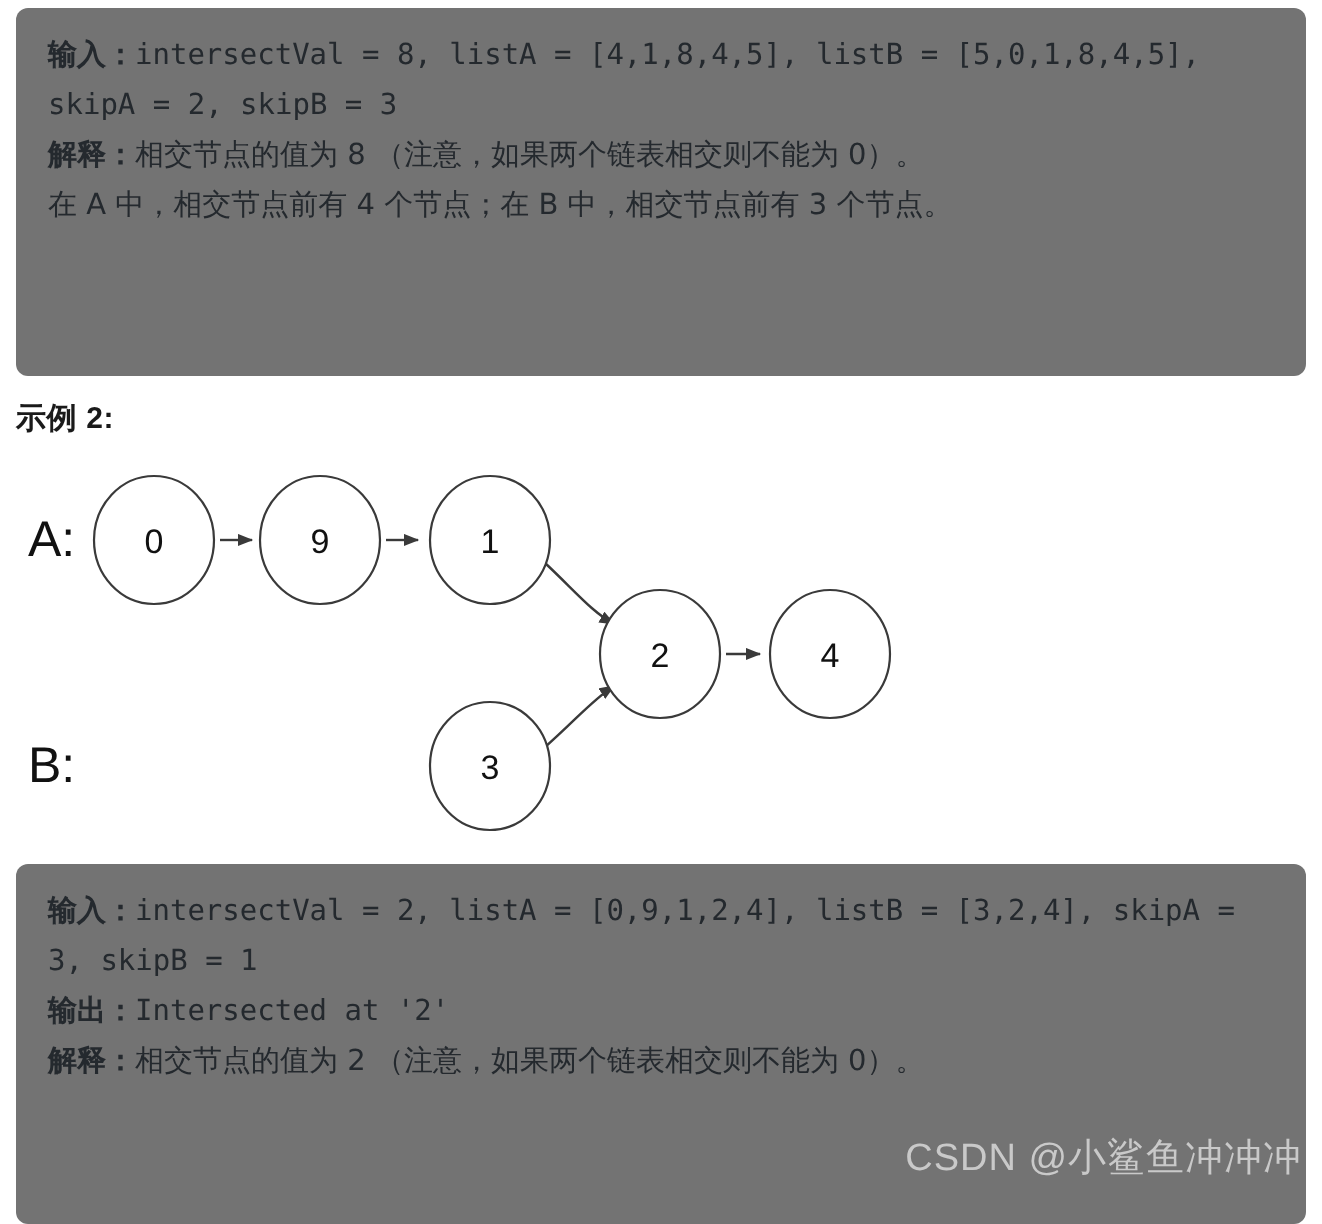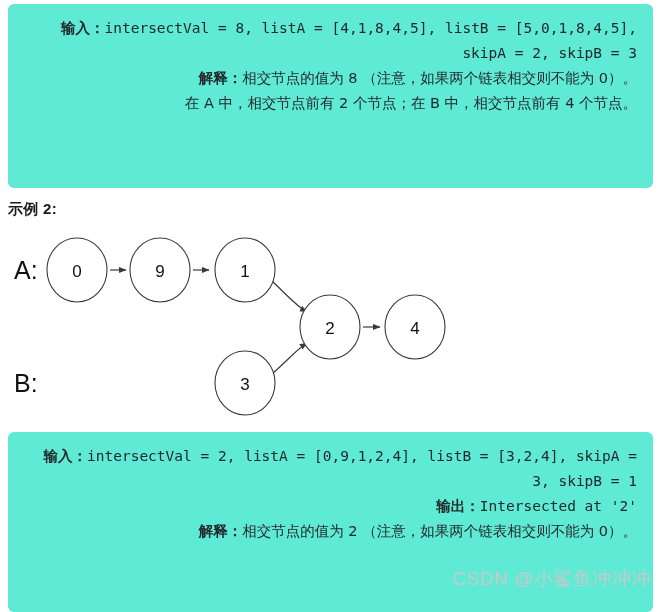--- a/index.html
+++ b/index.html
@@ -14,25 +14,24 @@
     overflow: hidden;
     font-family: "Liberation Sans", "DejaVu Sans", sans-serif;
     color: #000000;
   }
 
   
   .code-box {
     position: absolute;
     left: 8px;
     width: 645px;
-    background: #5eead4;
+    background: #737373;
     border-radius: 6px;
     box-sizing: border-box;
     padding: 12px 16px 10px 16px;
-    text-align: right;
   }
   #box-example-1 { top: 4px; height: 184px; }
   #box-example-2 { top: 432px; height: 180px; }
 
   .code-line {
     font-family: "DejaVu Sans Mono", "Liberation Mono", monospace;
     font-size: 14.5px;
     line-height: 25px;
     color: #24292e;
     white-space: pre-wrap;
@@ -104,21 +103,21 @@
     white-space: nowrap;
     pointer-events: none;
   }
 </style>
 </head>
 <body>
 
 <div class="code-box" id="box-example-1">
   <div class="code-line"><span class="label-bold">输入：</span><span>intersectVal = 8, listA = [4,1,8,4,5], listB = [5,0,1,8,4,5], skipA = 2, skipB = 3</span></div>
   <div class="code-line"><span class="label-bold">解释：</span><span class="zh">相交节点的值为 8 （注意，如果两个链表相交则不能为 0）。</span></div>
-  <div class="code-line"><span class="zh">在 A 中，相交节点前有 2 个节点；在 B 中，相交节点前有 4 个节点。</span></div>
+  <div class="code-line"><span class="zh">在 A 中，相交节点前有 4 个节点；在 B 中，相交节点前有 3 个节点。</span></div>
 </div>
 
 <div id="example-2-heading">示例 2:</div>
 
 <div id="linked-list-diagram">
   <svg width="661" height="196" viewBox="0 0 661 196" xmlns="http://www.w3.org/2000/svg">
     <defs>
       <marker id="arrowhead" markerWidth="7" markerHeight="7" refX="6" refY="2.6" orient="auto">
         <path d="M 0 0 L 6.5 2.6 L 0 5.2 z" fill="#3a3a3a"></path>
       </marker>

